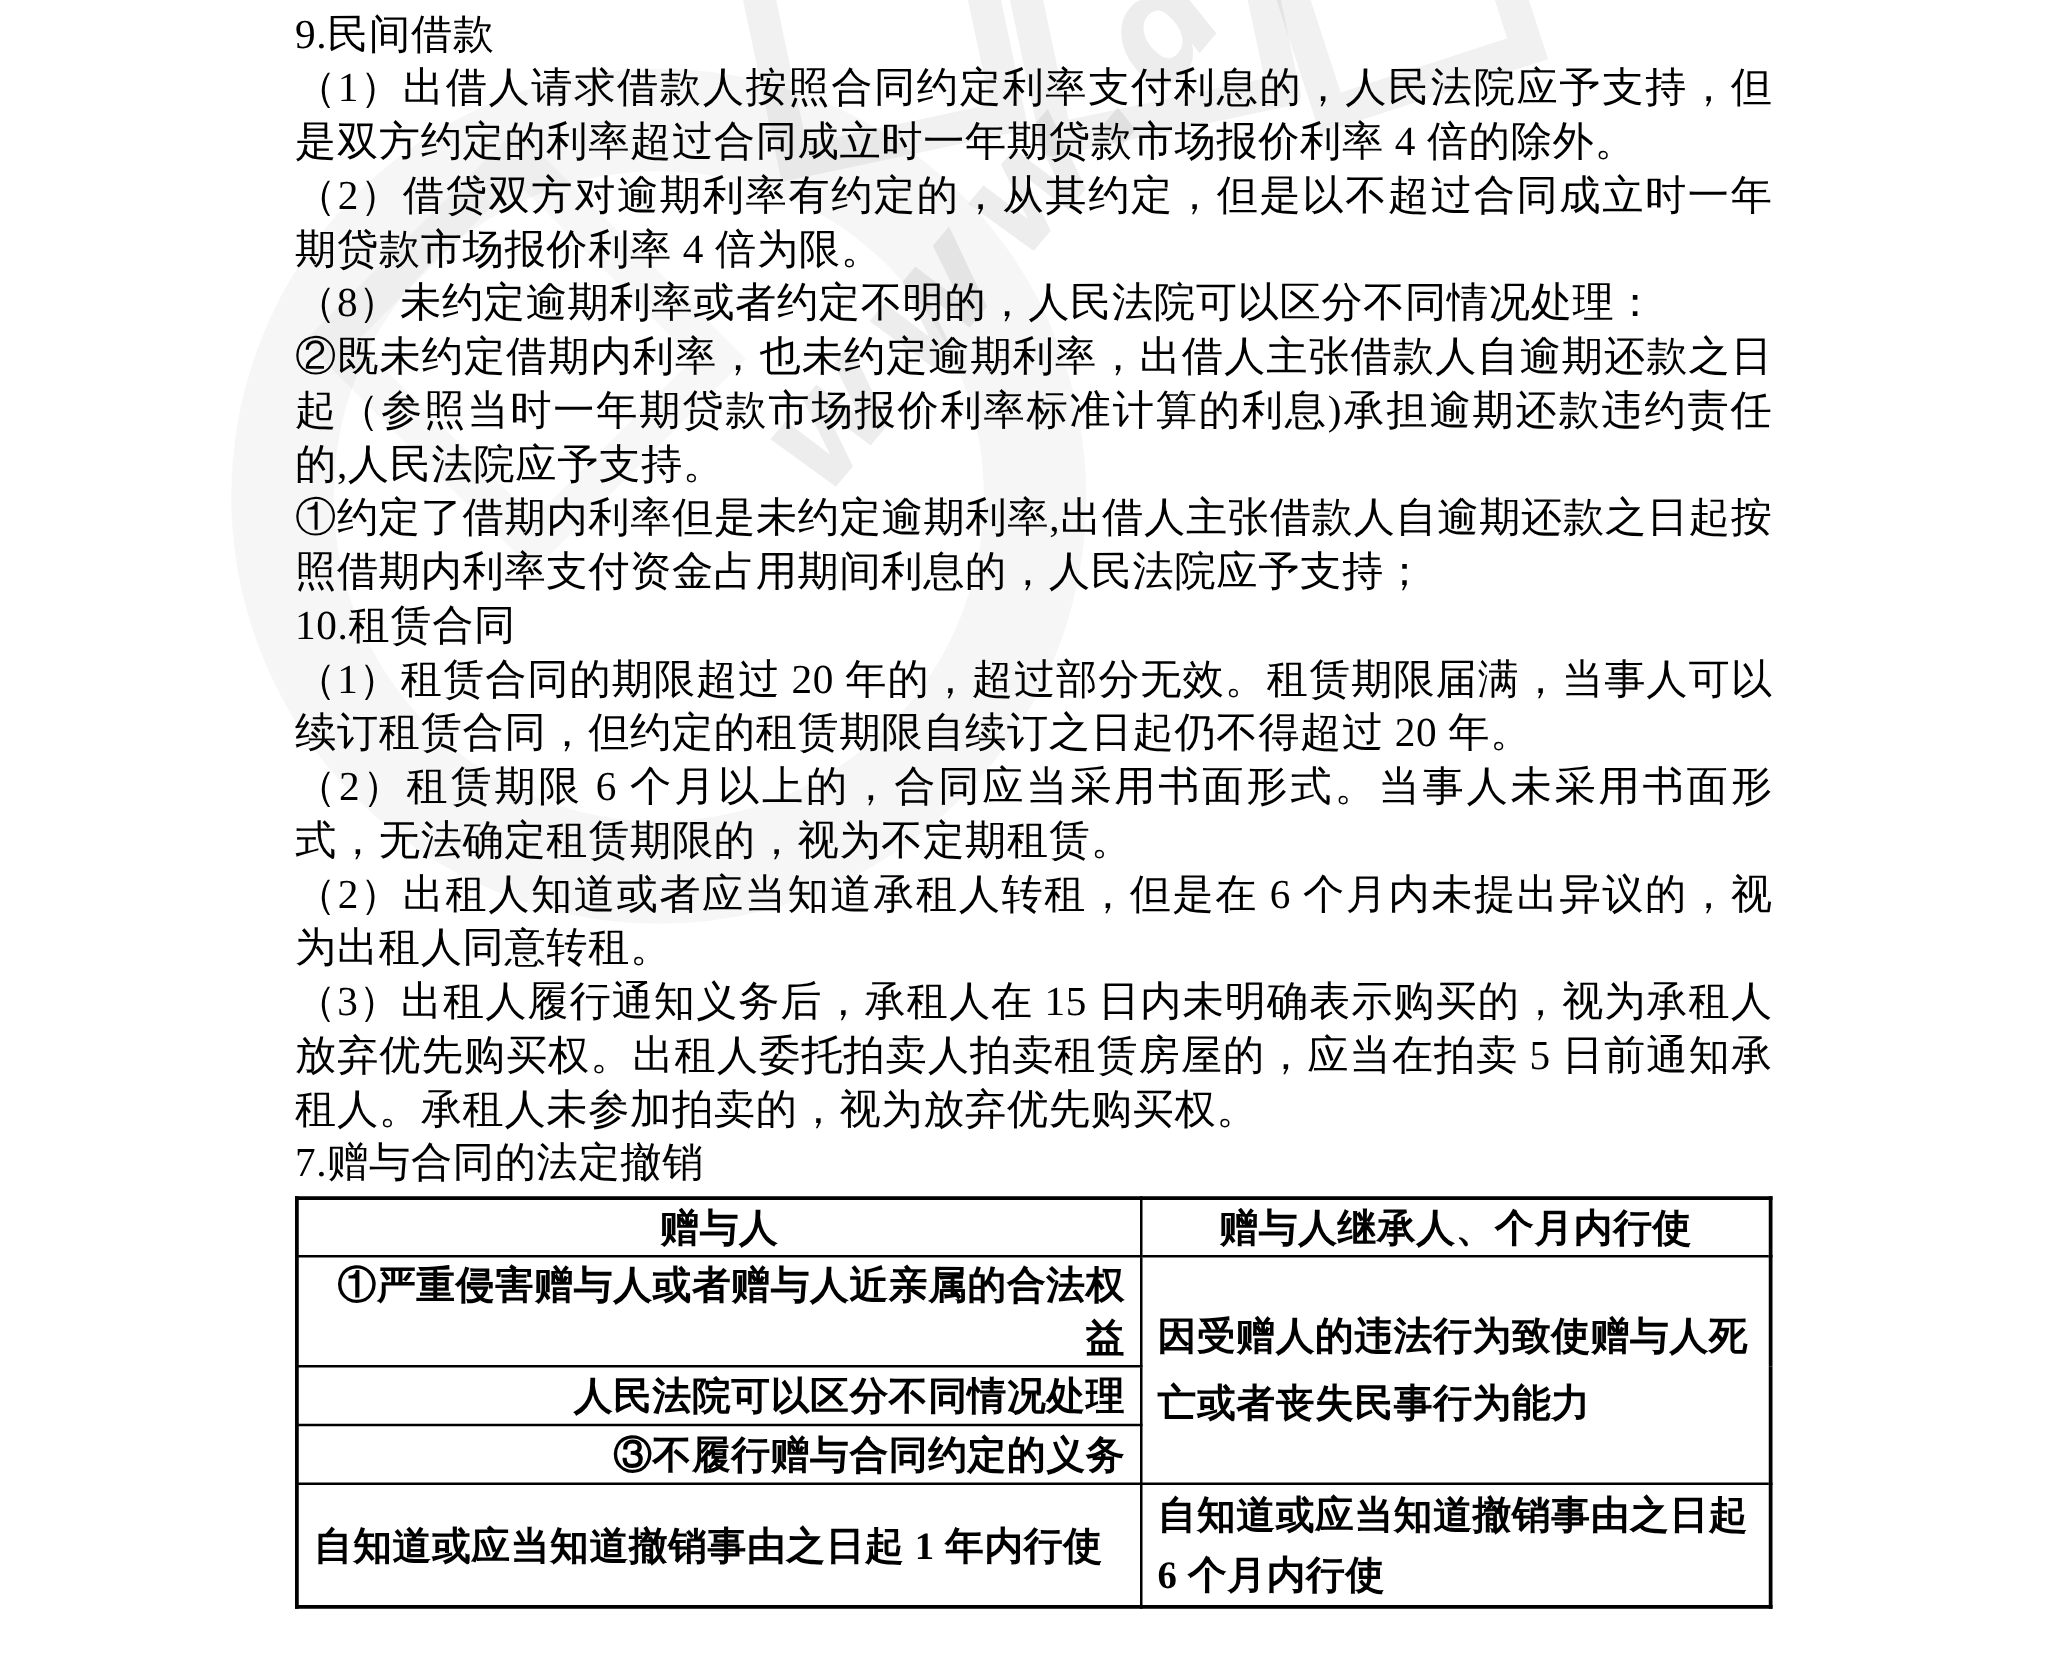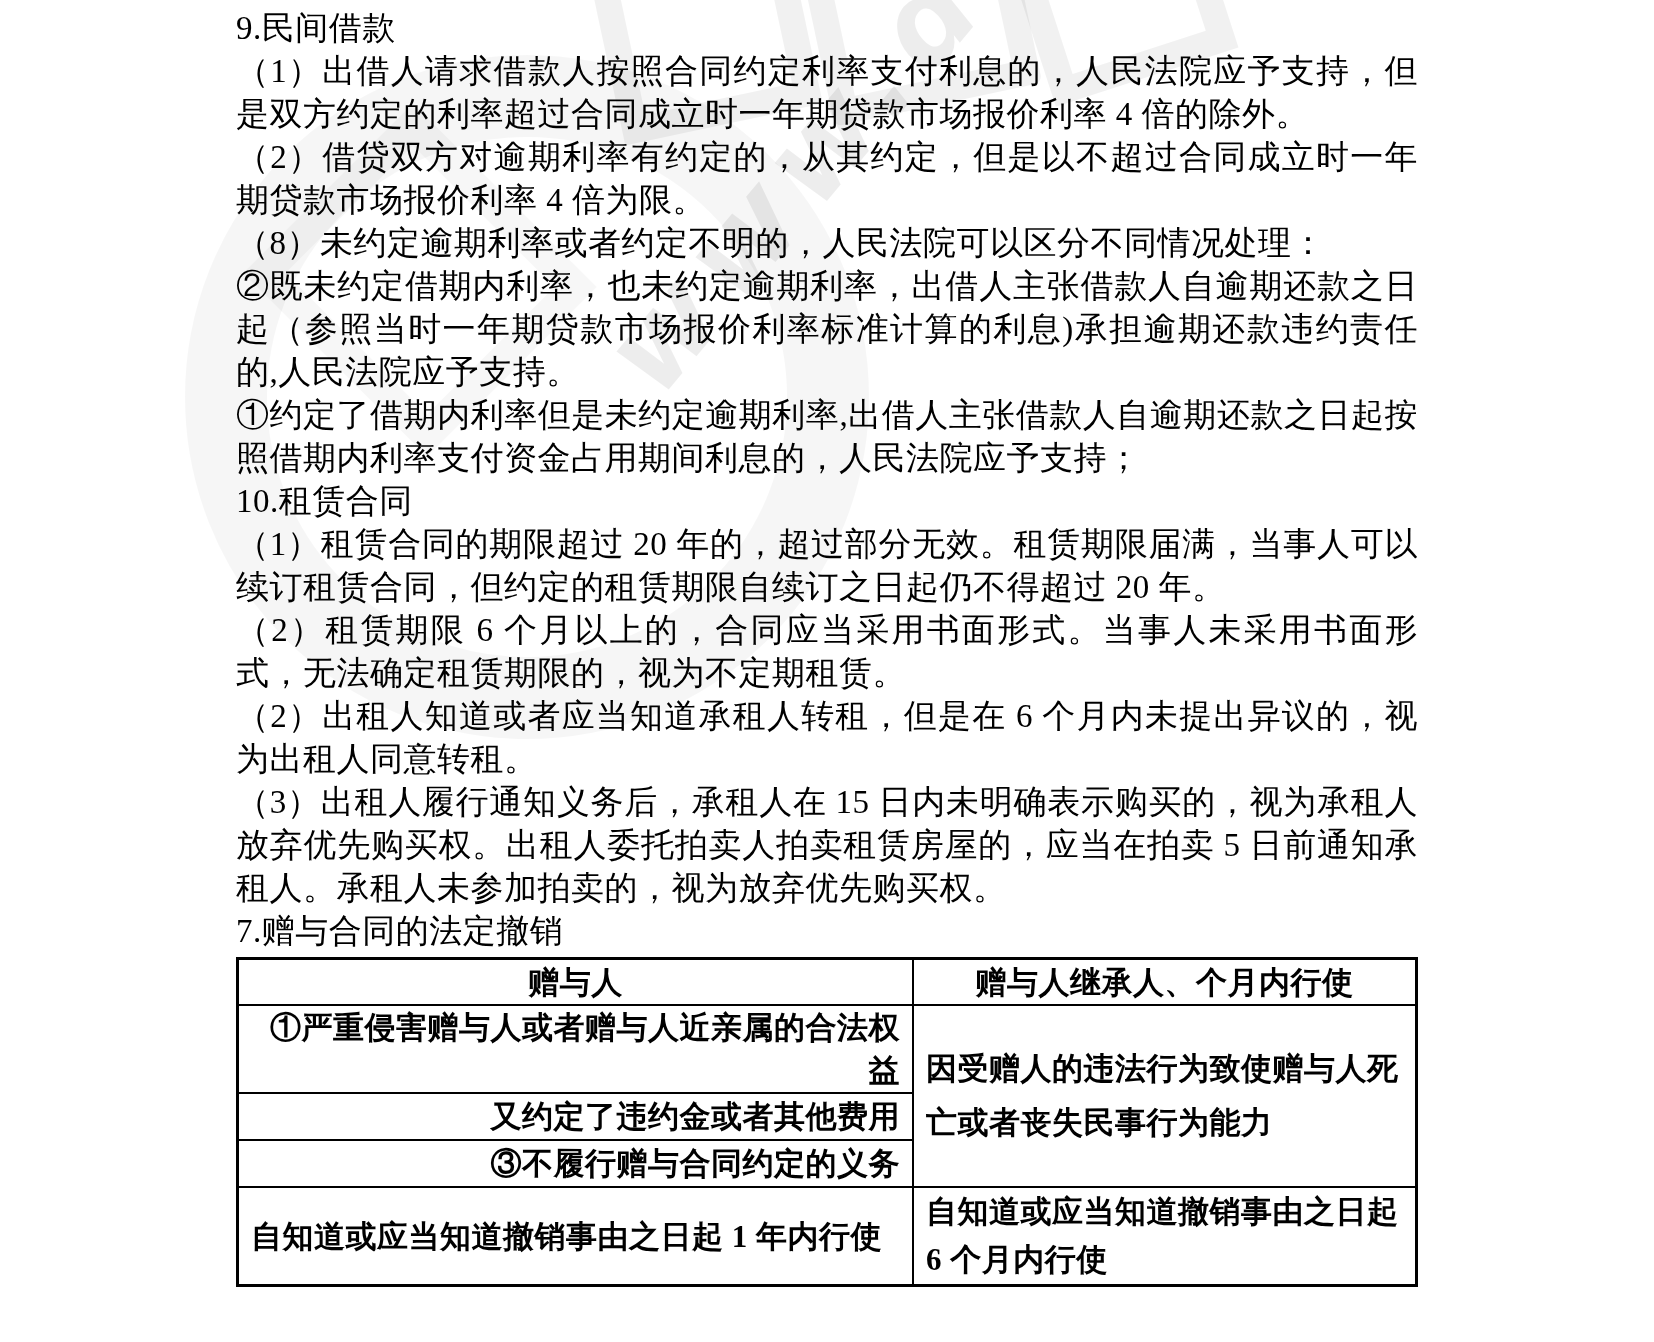--- a/index.html
+++ b/index.html
@@ -126,21 +126,21 @@
       <tbody>
         <tr>
           <th>赠与人</th>
           <th>赠与人继承人、个月内行使</th>
         </tr>
         <tr>
           <td class="ground">①严重侵害赠与人或者赠与人近亲属的合法权益</td>
           <td class="merged" rowspan="3">因受赠人的违法行为致使赠与人死亡或者丧失民事行为能力</td>
         </tr>
         <tr>
-          <td class="ground">又约定了违约金或者其他费用</td>
+          <td class="ground">人民法院可以区分不同情况处理</td>
         </tr>
         <tr>
           <td class="ground">③不履行赠与合同约定的义务</td>
         </tr>
         <tr>
           <td class="deadline-left">自知道或应当知道撤销事由之日起 1 年内行使</td>
           <td class="deadline-right">自知道或应当知道撤销事由之日起 6 个月内行使</td>
         </tr>
       </tbody>
     </table>

